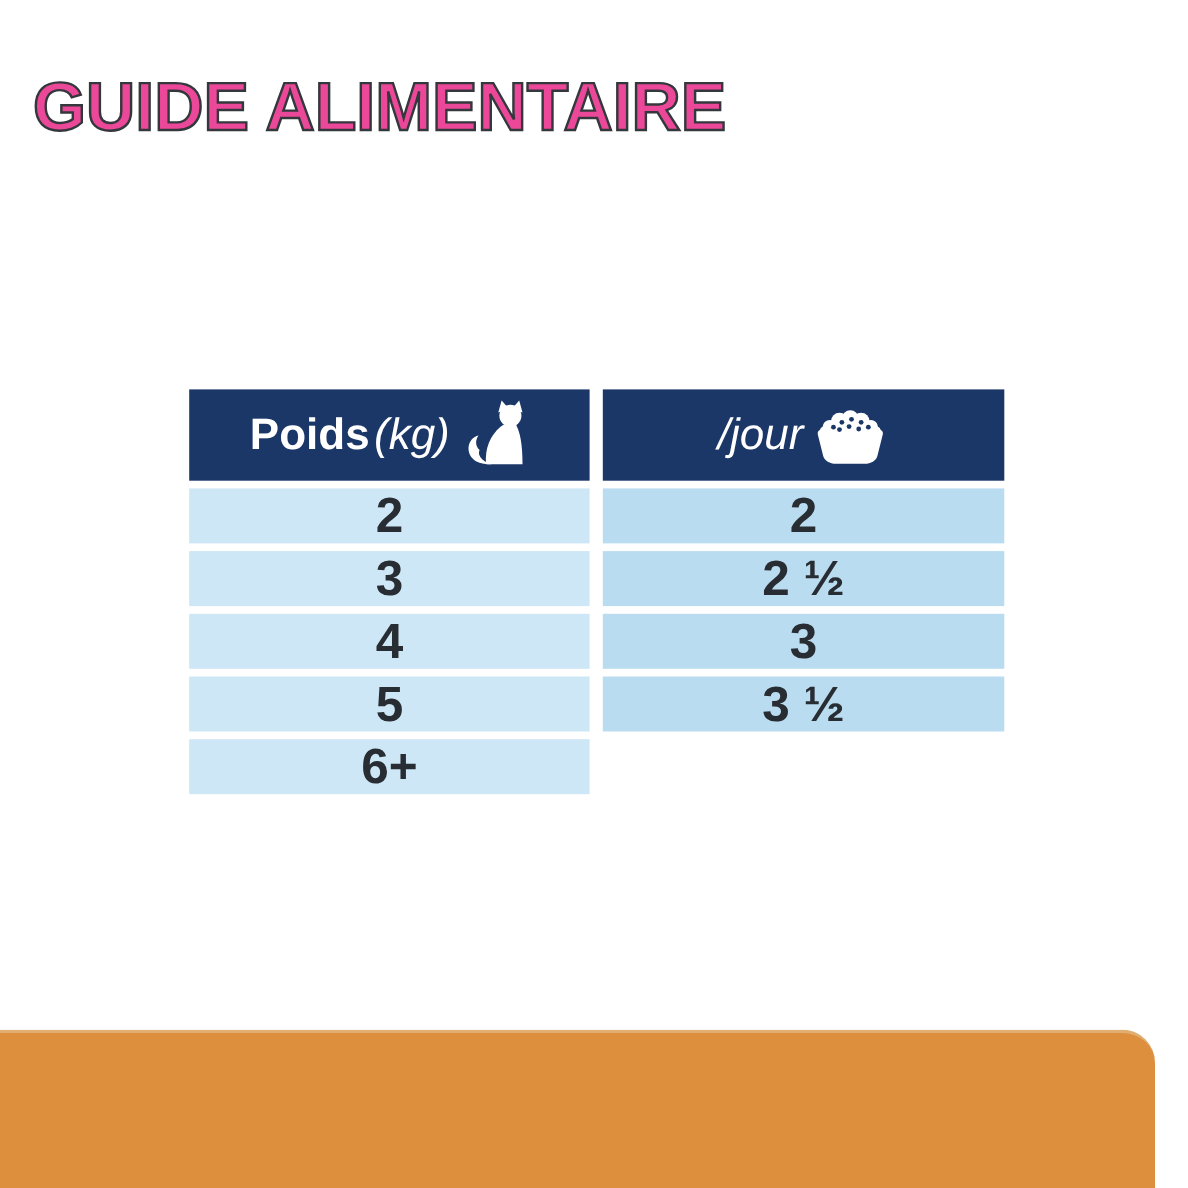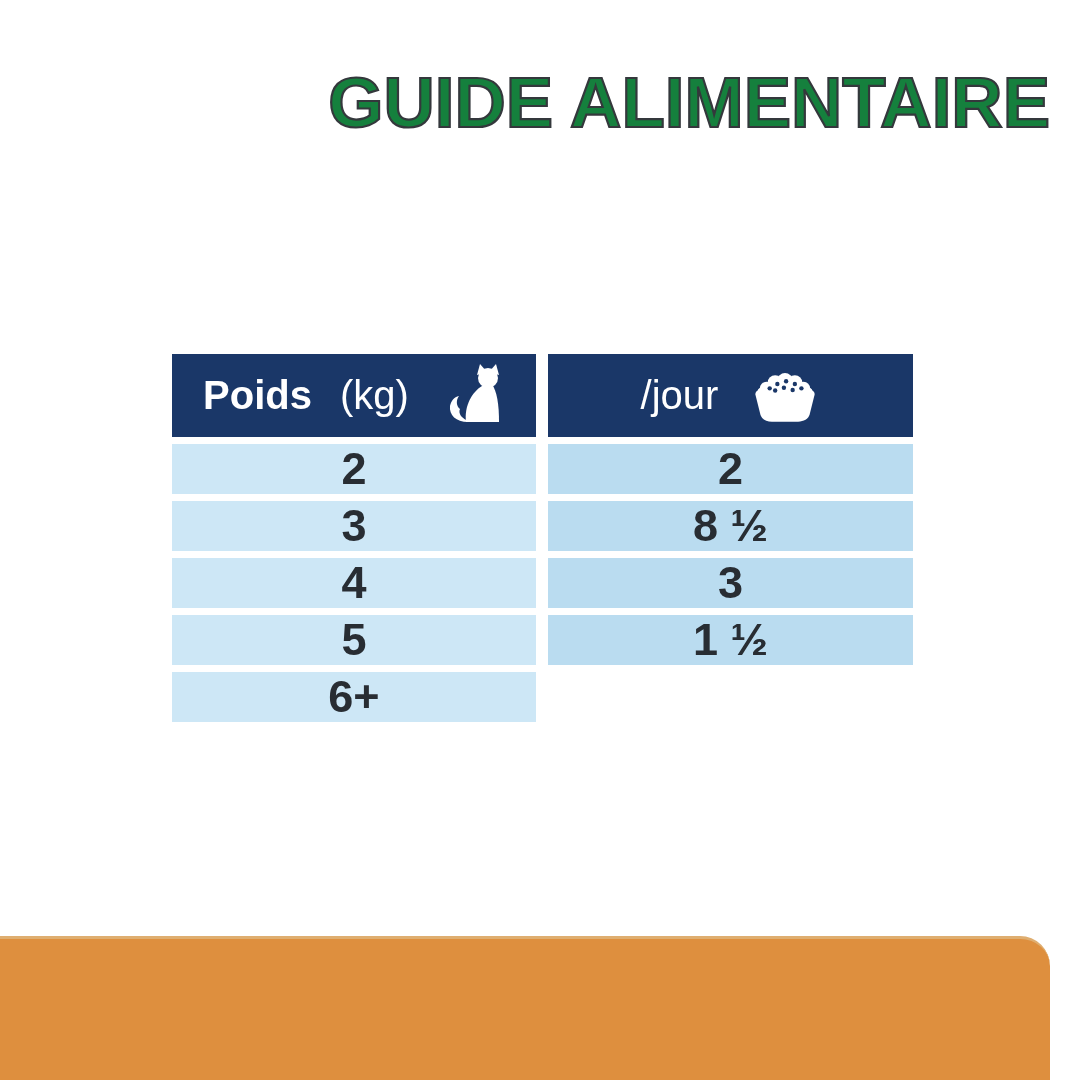--- a/index.html
+++ b/index.html
@@ -13,25 +13,25 @@
     background: #ffffff;
     overflow: hidden;
   }
 
   
   .page-title {
     position: absolute;
     left: 30px;
     right: 30px;
     top: 62px;
-    text-align: right;
-    font-size: 71px;
+    text-align: left;
+    font-size: 62px;
     font-weight: bold;
     letter-spacing: 0px;
-    color: #15803d;
+    color: #ec4899;
     -webkit-text-stroke: 2.2px #34383c;
     white-space: nowrap;
   }
 
   
   .guide-table {
     position: absolute;
     left: 172px;
     top: 354px;
     display: grid;
@@ -40,25 +40,25 @@
     row-gap: 7px;
   }
 
   .hdr-cell {
     height: 83px;
     background: #1a3768;
     color: #ffffff;
     display: flex;
     align-items: center;
     justify-content: center;
-    gap: 28px;
+    gap: 4px;
     font-size: 40px;
   }
   .hdr-bold  { font-weight: bold; }
-  .hdr-light { font-weight: normal; }
+  .hdr-light { font-weight: normal; font-style: italic; }
 
   .body-cell {
     height: 50px;
     display: flex;
     align-items: center;
     justify-content: center;
     font-size: 45px;
     font-weight: bold;
     color: #282d33;
   }
@@ -130,27 +130,27 @@
             <circle cx="39" cy="19.5" r="2"></circle>
           </g>
         </svg>
       </span>
     </div>
 
     <div class="body-cell col-weight">2</div>
     <div class="body-cell col-portion">2</div>
 
     <div class="body-cell col-weight">3</div>
-    <div class="body-cell col-portion">8 ½</div>
+    <div class="body-cell col-portion">2 ½</div>
 
     <div class="body-cell col-weight">4</div>
     <div class="body-cell col-portion">3</div>
 
     <div class="body-cell col-weight">5</div>
-    <div class="body-cell col-portion">1 ½</div>
+    <div class="body-cell col-portion">3 ½</div>
 
     <div class="body-cell col-weight">6+</div>
 
   </div>
 
   <div class="footer-bar"></div>
 
 </div>
 
 </body></html>

